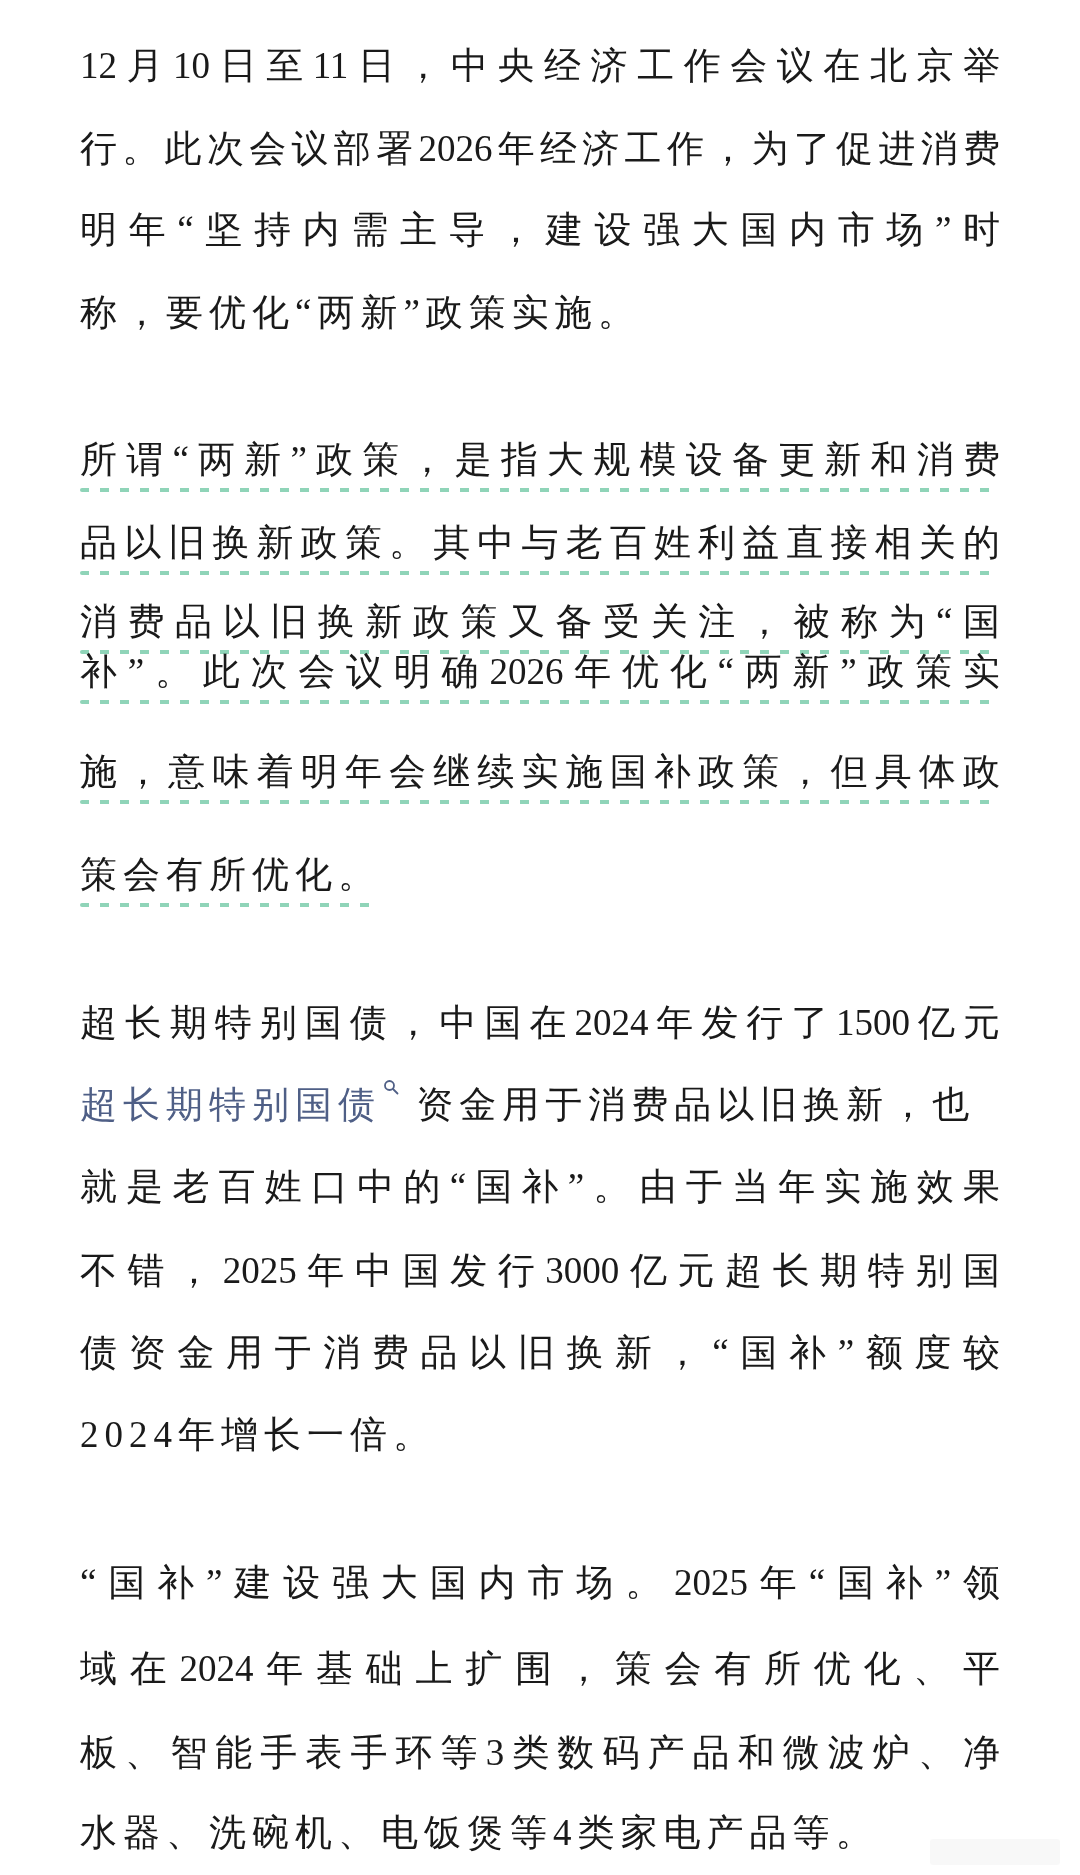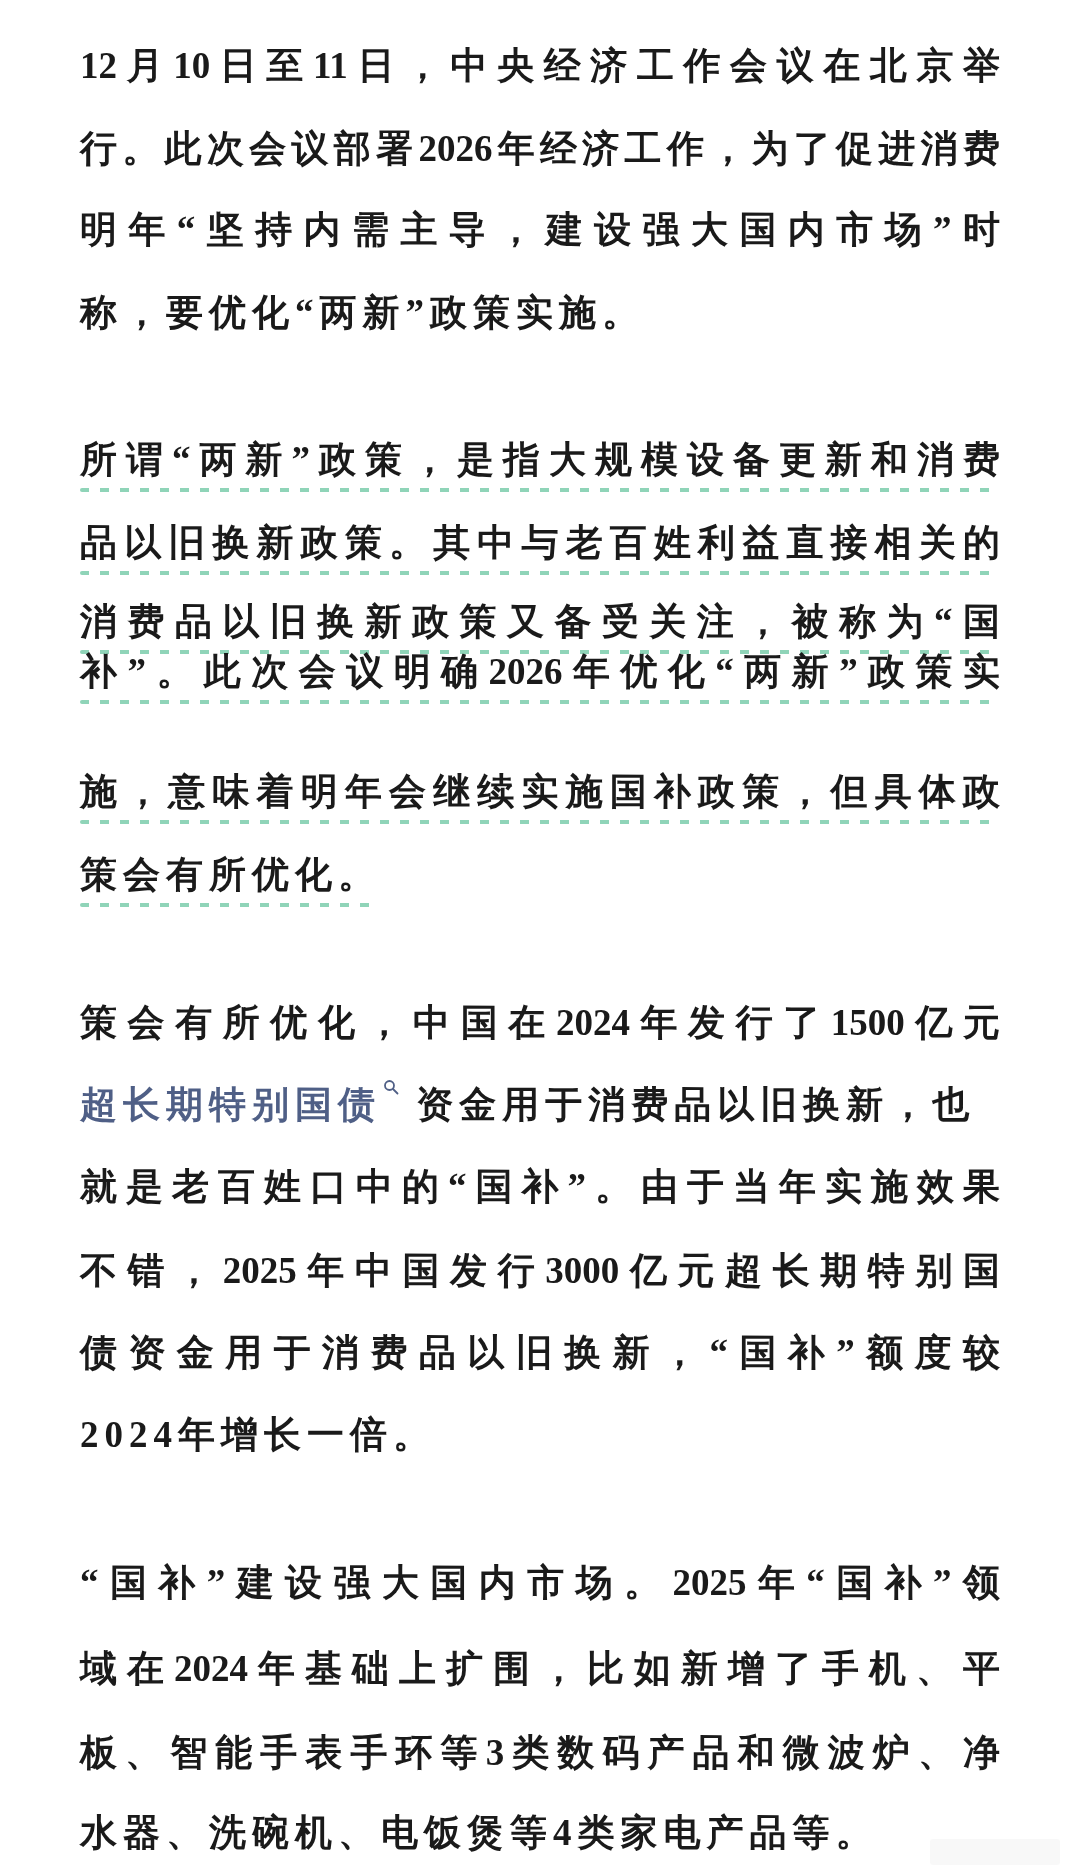--- a/index.html
+++ b/index.html
@@ -30,21 +30,20 @@
     position: absolute;
     left: 0;
     width: 920px;
     height: 60px;
     line-height: 60px;
     font-size: 37px;
     white-space: nowrap;
     text-align: justify;
     text-align-last: justify;
     text-justify: inter-character;
-    font-weight: bold;
   }
   .line.last {
     text-align-last: left;
     letter-spacing: 6px;
   }
   .highlighted .line::after {
     content: "";
     position: absolute;
     left: 0;
     right: 0;
@@ -100,44 +99,44 @@
     <div class="line" style="top:119px">行。此次会议部署2026年经济工作，为了促进消费</div>
     <div class="line" style="top:200px">明年“坚持内需主导，建设强大国内市场”时</div>
     <div class="line last" style="top:283px">称，要优化“两新”政策实施。</div>
   </div>
 
   <div class="para highlighted">
     <div class="line" style="top:430px">所谓“两新”政策，是指大规模设备更新和消费</div>
     <div class="line" style="top:513px">品以旧换新政策。其中与老百姓利益直接相关的</div>
     <div class="line" style="top:592px">消费品以旧换新政策又备受关注，被称为“国</div>
     <div class="line" style="top:642px">补”。此次会议明确2026年优化“两新”政策实</div>
-    <div class="line" style="top:762px">施，意味着明年会继续实施国补政策，但具体政</div>
+    <div class="line" style="top:742px">施，意味着明年会继续实施国补政策，但具体政</div>
     <div class="line last" style="top:845px">策会有所优化。</div>
   </div>
 
   <div class="para">
-    <div class="line" style="top:993px">策会有所优化，中国在2024年发行了1500亿元</div>
+    <div class="line" style="top:993px">超长期特别国债，中国在2024年发行了1500亿元</div>
     <div class="line" style="top:1075px; display:flex; justify-content:space-between; text-align:left;">
       <span style="white-space:nowrap; letter-spacing:6px;">
         <a class="link">
           <span>超长期特别国债</span><span class="search-icon"><svg viewBox="0 0 16 16">
                 <circle cx="6.5" cy="6.5" r="4.5" fill="none" stroke="#4f5f86" stroke-width="1.8"></circle>
                 <line x1="10" y1="10" x2="14.5" y2="14.5" stroke="#4f5f86" stroke-width="1.8" stroke-linecap="round"></line>
               </svg></span>
         </a><span>资金用于消费品以旧换新，也</span>
       </span>
     </div>
     <div class="line" style="top:1157px">就是老百姓口中的“国补”。由于当年实施效果</div>
     <div class="line" style="top:1241px">不错，2025年中国发行3000亿元超长期特别国</div>
     <div class="line" style="top:1323px">债资金用于消费品以旧换新，“国补”额度较</div>
     <div class="line last" style="top:1405px">2024年增长一倍。</div>
   </div>
 
   <div class="para">
     <div class="line" style="top:1553px">“国补”建设强大国内市场。2025年“国补”领</div>
-    <div class="line" style="top:1639px">域在2024年基础上扩围，比如新增了手机、平</div>
+    <div class="line" style="top:1639px">域在2024年基础上扩围，策会有所优化、平</div>
     <div class="line" style="top:1723px">板、智能手表手环等3类数码产品和微波炉、净</div>
     <div class="line last" style="top:1803px">水器、洗碗机、电饭煲等4类家电产品等。</div>
   </div>
 
 </div>
 
 <div class="watermark"></div>
 
 </body></html>

